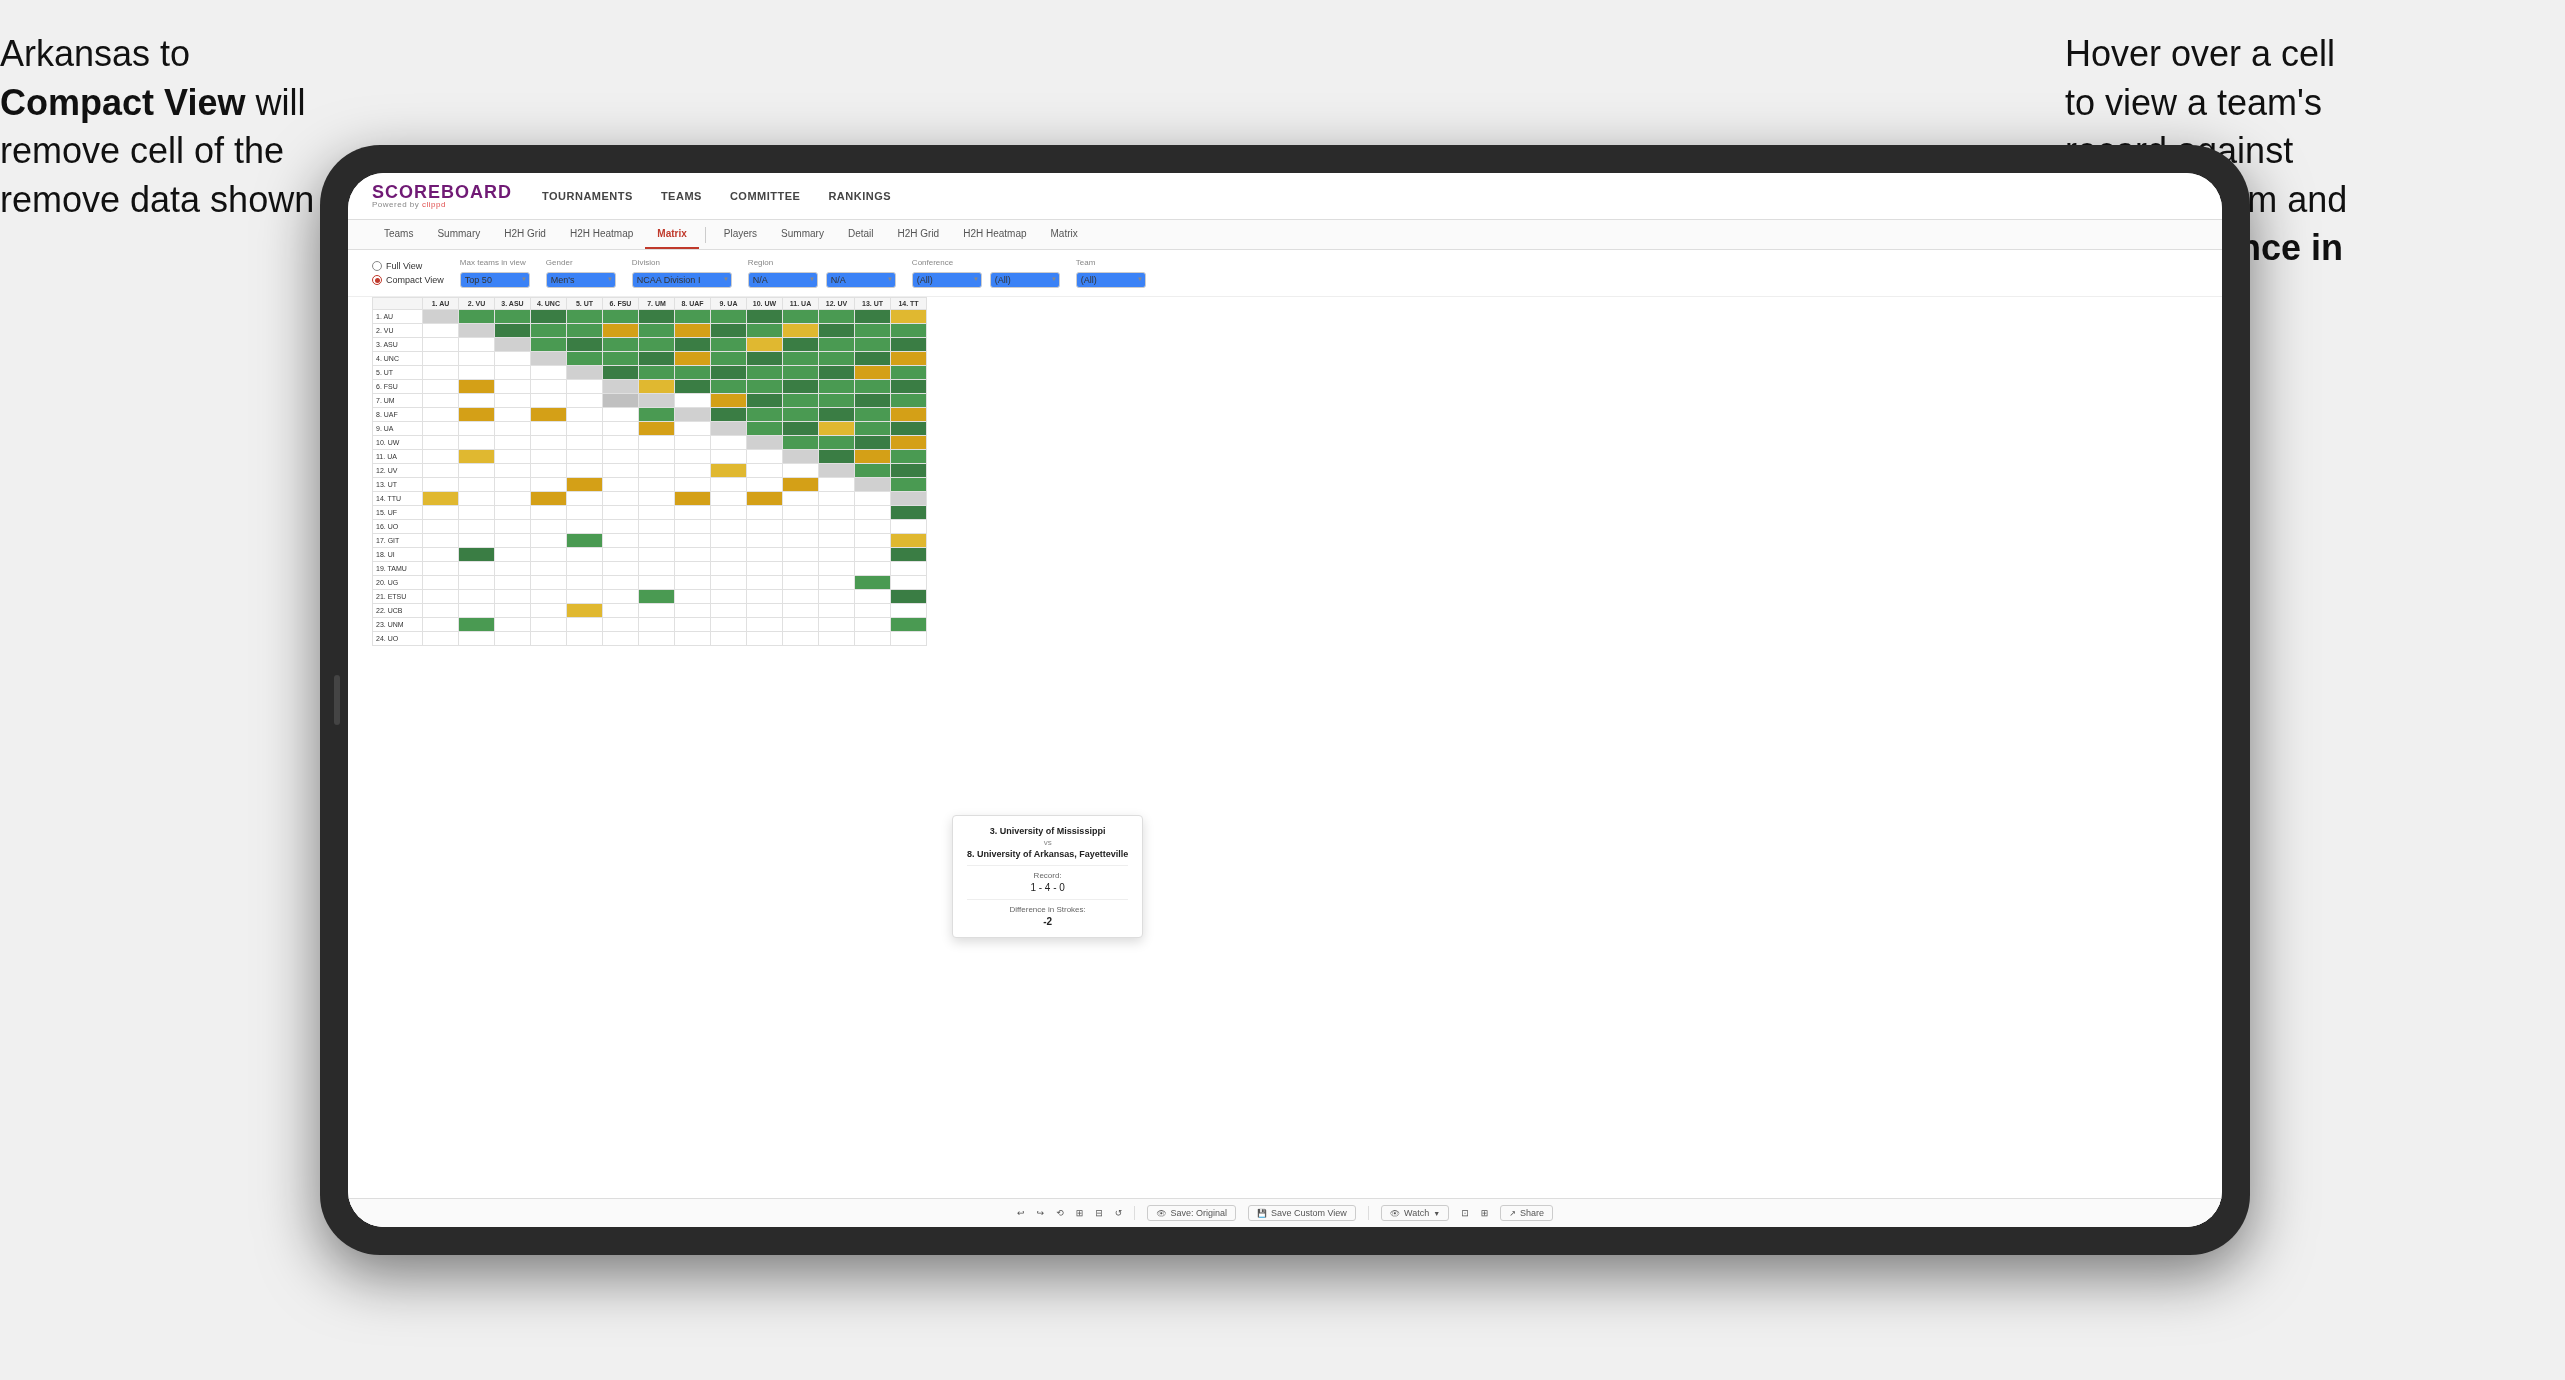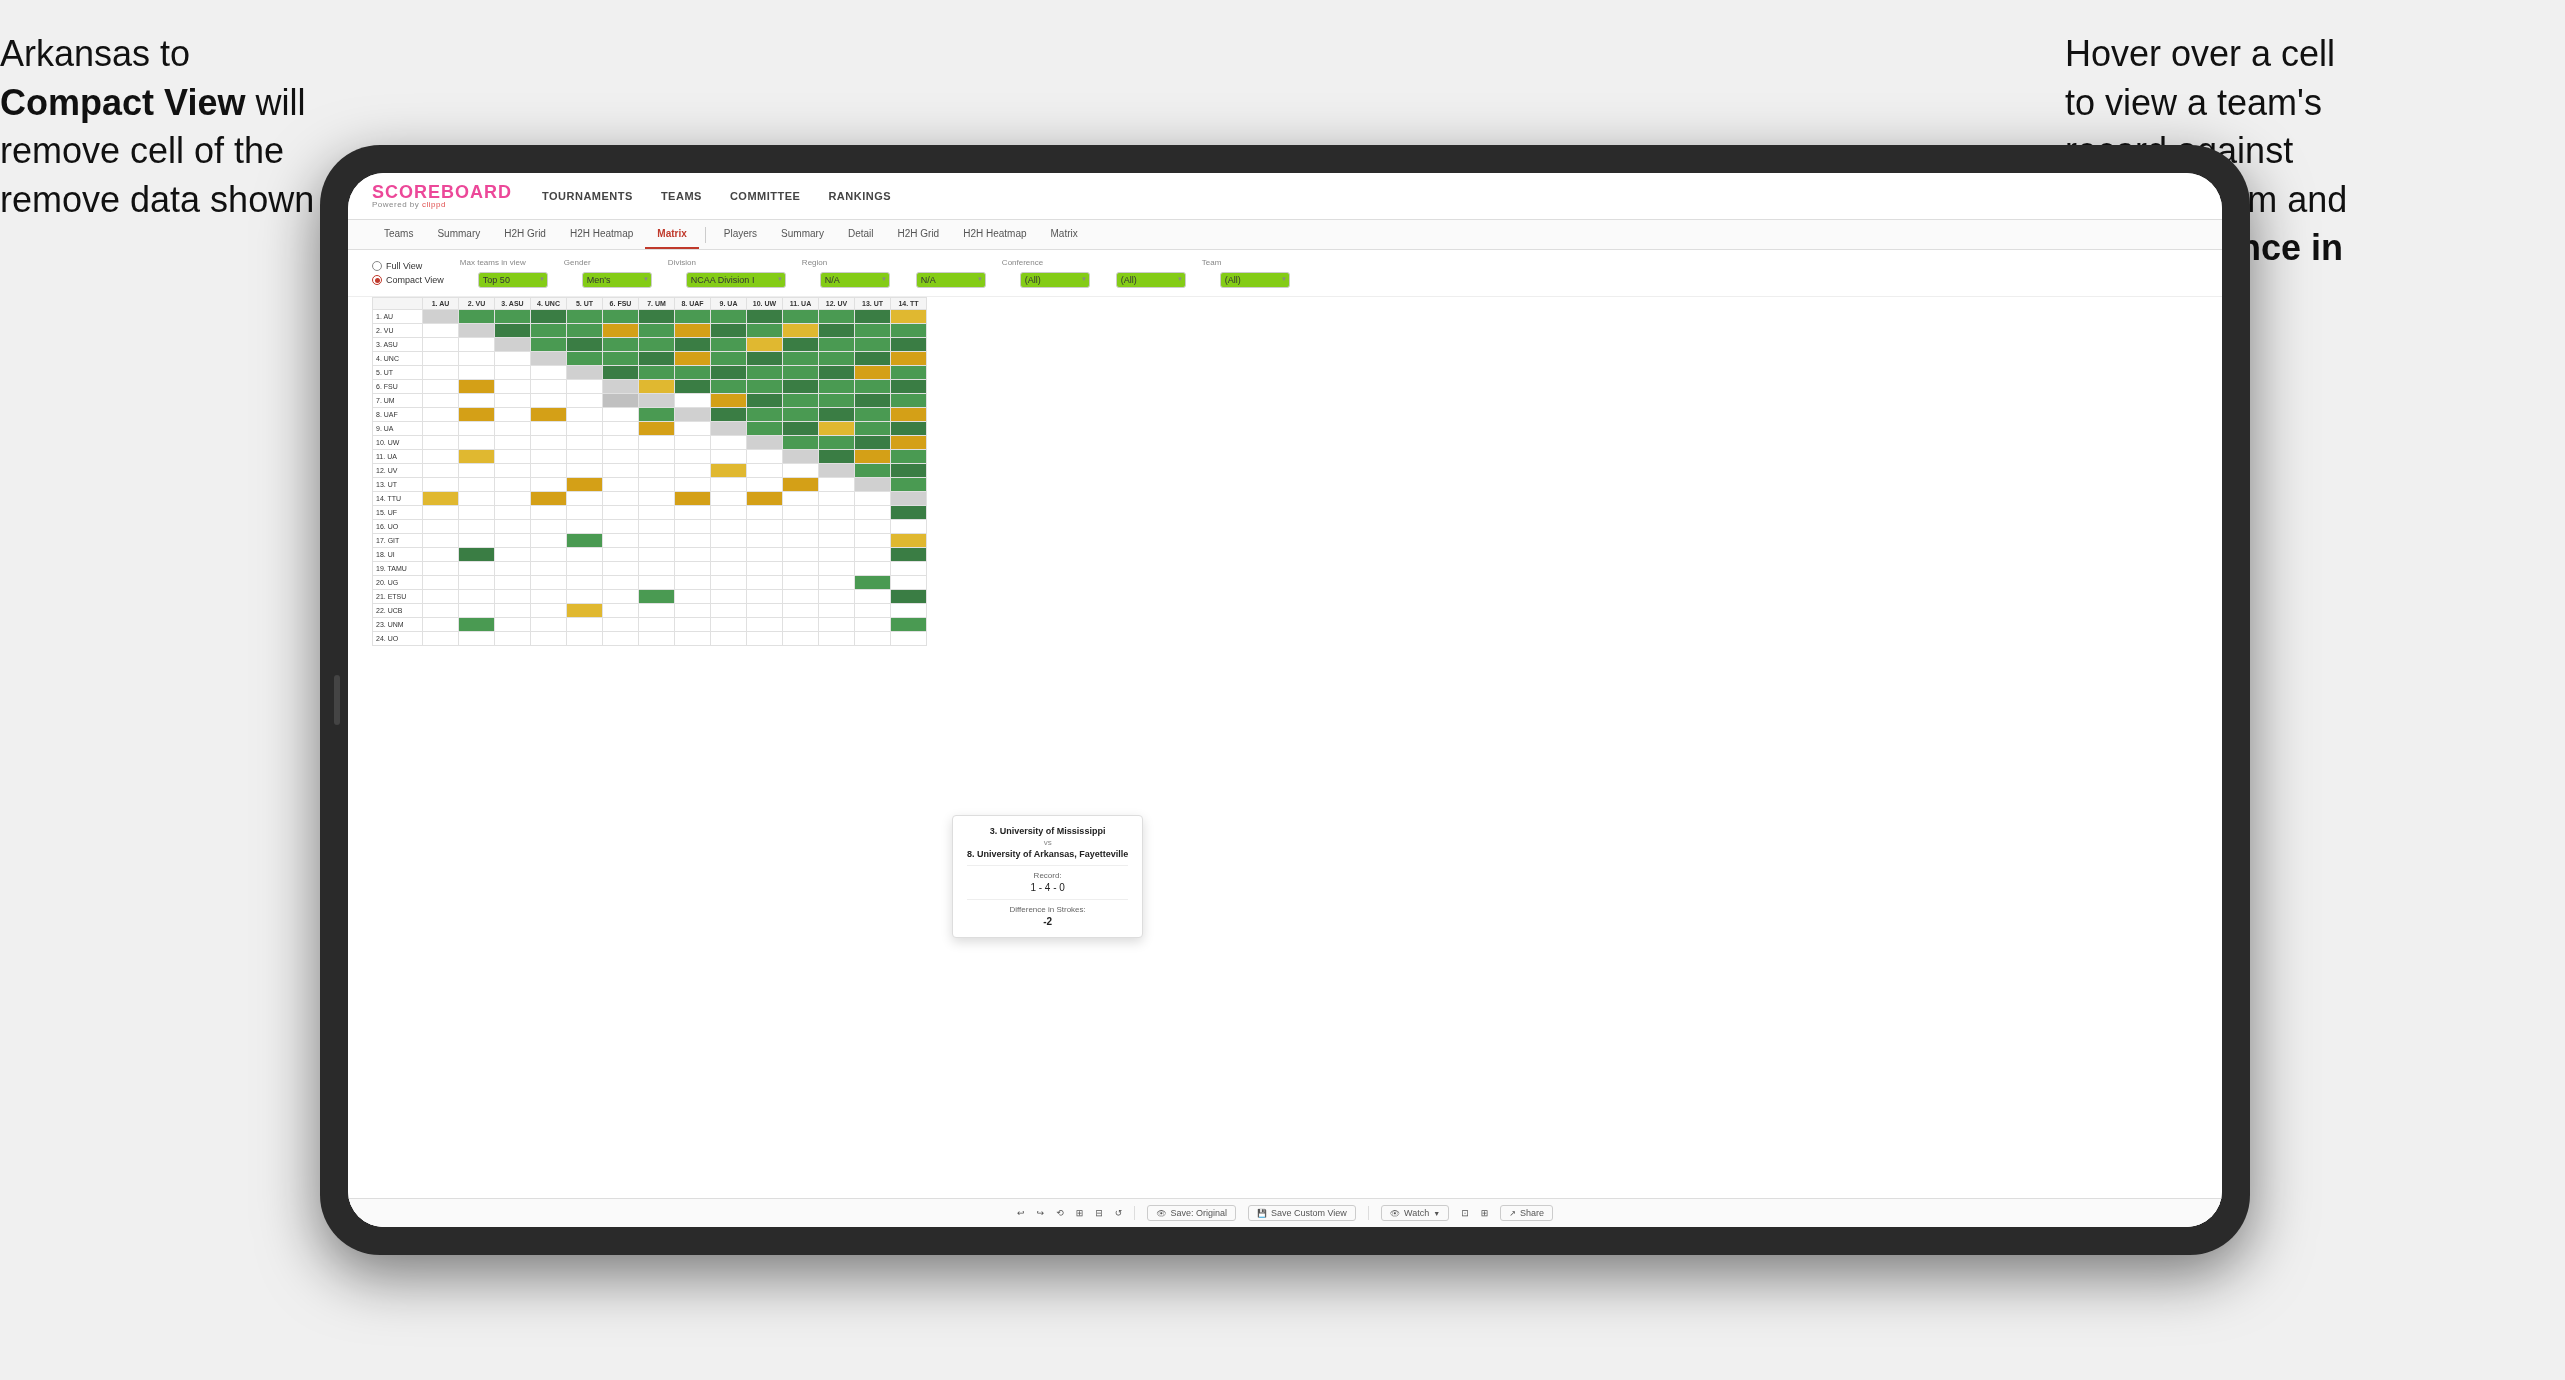--- a/index.html
+++ b/index.html
@@ -102,21 +102,21 @@
     }
     .logo-area {
       display: flex;
       flex-direction: column;
       line-height: 1;
     }
     .logo-text {
       font-size: 18px;
       font-weight: 900;
       letter-spacing: 1px;
-      color: #ec4899;
+      color: #701a75;
     }
     .logo-sub {
       font-size: 8px;
       color: #888;
       letter-spacing: 0.5px;
     }
     .logo-sub span {
       color: #e05050;
     }
     .nav-links {
@@ -212,25 +212,24 @@
     .filter-label {
       font-size: 8px;
       color: #888;
     }
     .filter-select {
       font-size: 9px;
       color: #333;
       border: 1px solid #ccc;
       padding: 2px 14px 2px 4px;
       border-radius: 3px;
-      background: #84cc16;
+      background: #3b82f6;
       min-width: 70px;
       appearance: none;
       position: relative;
-      margin-left: 18px;
     }
     .filter-select-wrap {
       position: relative;
       display: inline-block;
     }
     .filter-select-wrap::after {
       content: '▼';
       font-size: 6px;
       position: absolute;
       right: 3px;

